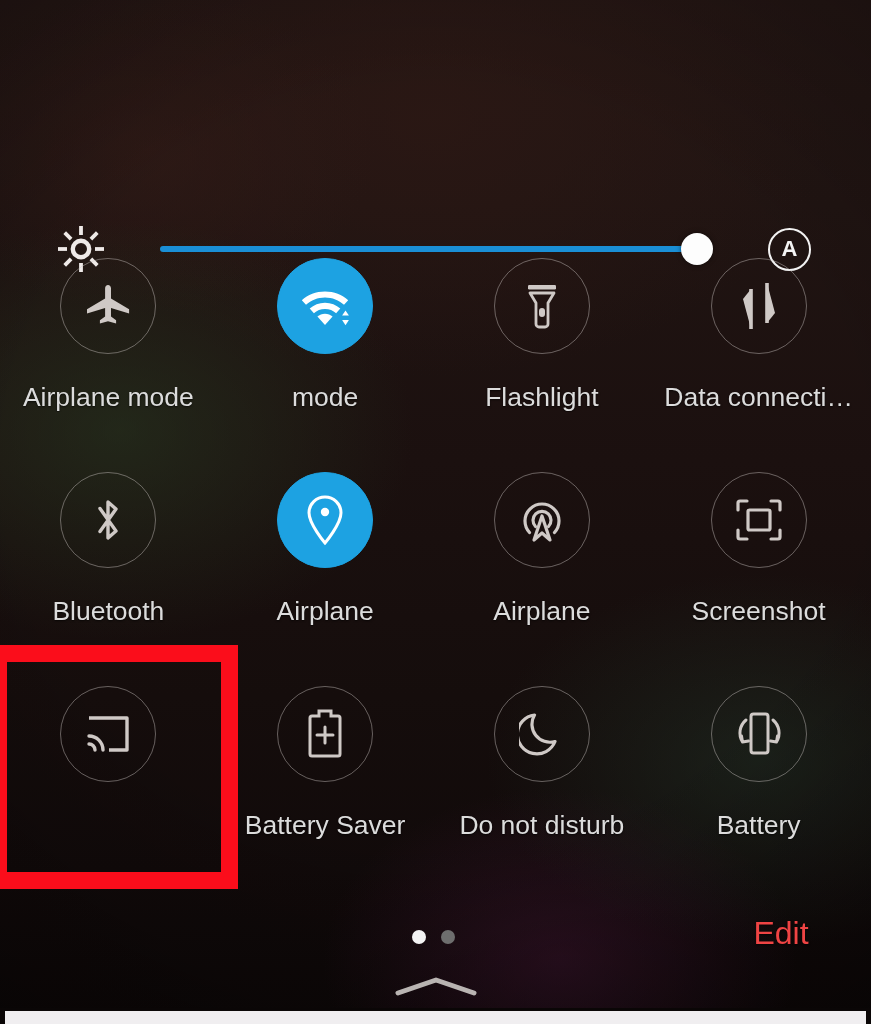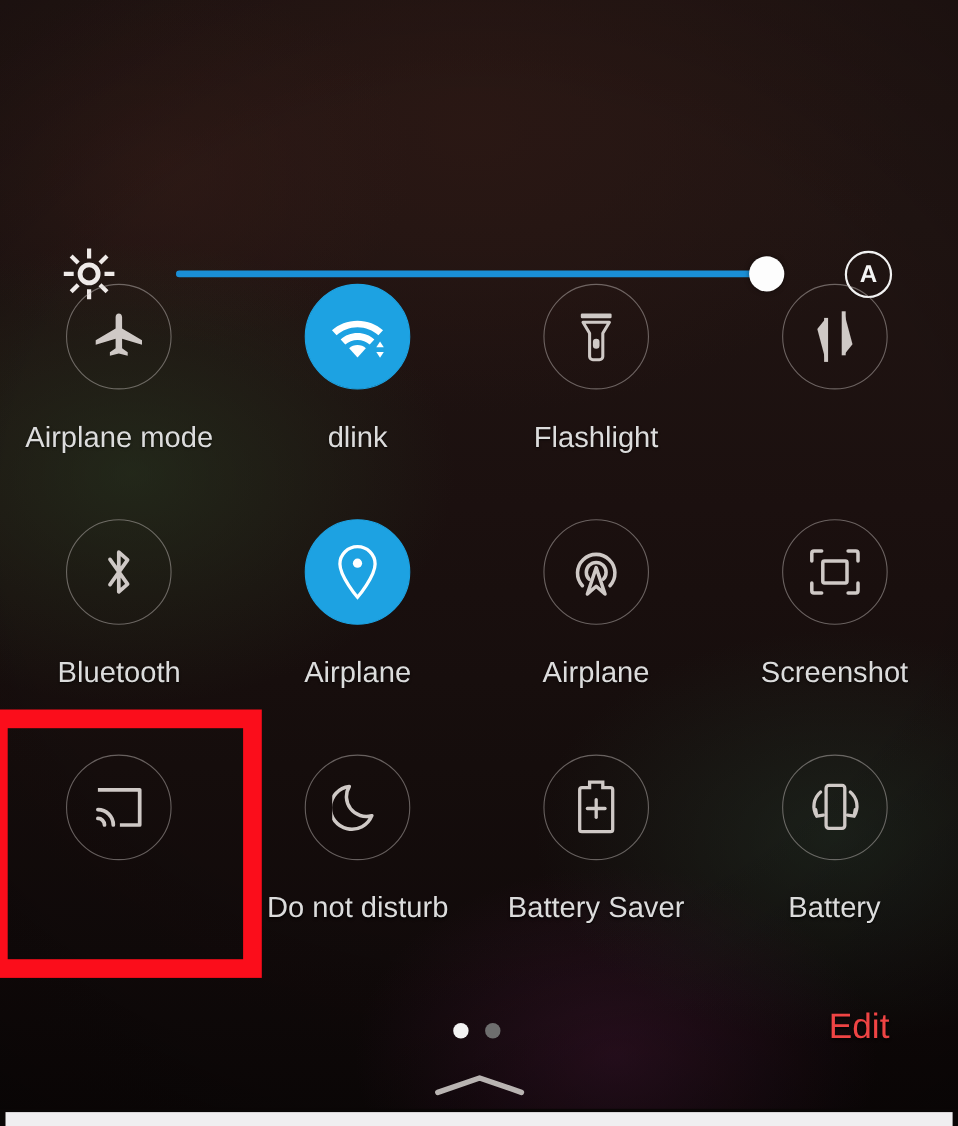--- a/index.html
+++ b/index.html
@@ -265,21 +265,21 @@
           <span>
             <svg width="58" height="52" viewBox="0 0 58 52">
               <path d="M29 11.5c9 0 17.2 3.3 23.2 8.7l-4.2 4.6C42.9 20.1 36.3 17.4 29 17.4S15.1 20.1 10 24.8l-4.2-4.6C11.8 14.8 20 11.5 29 11.5z" fill="#ffffff"></path>
               <path d="M29 22.8c5.9 0 11.3 2.2 15.3 5.8l-4.2 4.6C37.2 30.6 33.3 29 29 29s-8.2 1.6-11.1 4.2l-4.2-4.6c4-3.6 9.4-5.8 15.3-5.8z" fill="#ffffff"></path>
               <path d="M29 33.7c2.9 0 5.6 1.1 7.6 2.8L29 45l-7.6-8.5c2-1.7 4.7-2.8 7.6-2.8z" fill="#ffffff"></path>
               <path d="M49.5 30.5l3.4 5.1h-6.8z" fill="#ffffff"></path>
               <path d="M49.5 45.2l-3.4-5.1h6.8z" fill="#ffffff"></path>
             </svg>
           </span>
         </div>
-        <div class="tile-label">dlink</div>
+        <div class="tile-label">mode</div>
       </div>
 
       <div class="tile">
         <div class="tile-circle">
           <span>
             <svg width="46" height="52" viewBox="0 0 46 52">
               <rect x="9" y="5" width="28" height="4.4" rx="1.2" fill="#cfc9c6"></rect>
               <path d="M11 13h24l-6 10v21a3 3 0 0 1-3 3h-6a3 3 0 0 1-3-3V23z" fill="none" stroke="#cfc9c6" stroke-width="2.8" stroke-linejoin="round"></path>
               <rect x="20" y="28" width="6" height="9" rx="3" fill="#cfc9c6"></rect>
             </svg>
@@ -292,20 +292,21 @@
         <div class="tile-circle">
           <span>
             <svg width="44" height="50" viewBox="0 0 44 50">
               <path d="M14 48V8l-8 10z" fill="#cfc9c6"></path>
               <rect x="12.2" y="8" width="3.6" height="40" fill="#cfc9c6"></rect>
               <path d="M30 2v40l8-10z" fill="#cfc9c6"></path>
               <rect x="28.2" y="2" width="3.6" height="40" fill="#cfc9c6"></rect>
             </svg>
           </span>
         </div>
+        <div class="tile-label">Data connecti…</div>
       </div>
     </div>
 
     <div class="tile-row">
 
       <div class="tile">
         <div class="tile-circle">
           <span>
             <svg width="40" height="54" viewBox="0 0 40 54">
               <path d="M12 15.5L28 38 20 45V9l8 7L12 38.5" fill="none" stroke="#cfc9c6" stroke-width="3.4" stroke-linejoin="round" stroke-linecap="round"></path>
@@ -369,46 +370,46 @@
               <path d="M6 24a14 14 0 0 1 14 14" fill="none" stroke="#cfc9c6" stroke-width="3.4" stroke-linecap="round"></path>
               <path d="M6 16a22 22 0 0 1 22 22" fill="none" stroke="#cfc9c6" stroke-width="3.4" stroke-linecap="round" opacity="0.0"></path>
             </svg>
           </span>
         </div>
       </div>
 
       <div class="tile">
         <div class="tile-circle">
           <span>
-            <svg width="46" height="50" viewBox="0 0 46 50">
-              <path d="M36 32.5A18 18 0 0 1 15.5 6 19.5 19.5 0 1 0 36 32.5z" fill="none" stroke="#cfc9c6" stroke-width="3.2" stroke-linejoin="round"></path>
-            </svg>
-          </span>
-        </div>
-        <div class="tile-label">Do not disturb</div>
-      </div>
-
-      <div class="tile">
-        <div class="tile-circle">
-          <span>
             <svg width="40" height="54" viewBox="0 0 40 54">
               <path d="M14 4h12v5h7a2 2 0 0 1 2 2v36a2 2 0 0 1-2 2H7a2 2 0 0 1-2-2V11a2 2 0 0 1 2-2h7z" fill="none" stroke="#cfc9c6" stroke-width="3"></path>
               <g stroke="#cfc9c6" stroke-width="3" stroke-linecap="round">
                 <line x1="20" y1="20" x2="20" y2="36"></line>
                 <line x1="12" y1="28" x2="28" y2="28"></line>
               </g>
             </svg>
           </span>
         </div>
         <div class="tile-label">Battery Saver</div>
       </div>
 
       <div class="tile">
         <div class="tile-circle">
           <span>
+            <svg width="46" height="50" viewBox="0 0 46 50">
+              <path d="M36 32.5A18 18 0 0 1 15.5 6 19.5 19.5 0 1 0 36 32.5z" fill="none" stroke="#cfc9c6" stroke-width="3.2" stroke-linejoin="round"></path>
+            </svg>
+          </span>
+        </div>
+        <div class="tile-label">Do not disturb</div>
+      </div>
+
+      <div class="tile">
+        <div class="tile-circle">
+          <span>
             <svg width="54" height="50" viewBox="0 0 54 50">
               <rect x="19" y="5" width="17" height="39" rx="2.5" fill="none" stroke="#cfc9c6" stroke-width="3"></rect>
               <path d="M14 11a17 17 0 0 0-3.5 22l-1 -6 m1 6 l6 -1" fill="none" stroke="#cfc9c6" stroke-width="3" stroke-linecap="round" stroke-linejoin="round"></path>
               <path d="M41 11a17 17 0 0 1 3.5 22l1 -6 m-1 6 l-6 -1" fill="none" stroke="#cfc9c6" stroke-width="3" stroke-linecap="round" stroke-linejoin="round"></path>
             </svg>
           </span>
         </div>
         <div class="tile-label">Battery</div>
       </div>
     </div>

